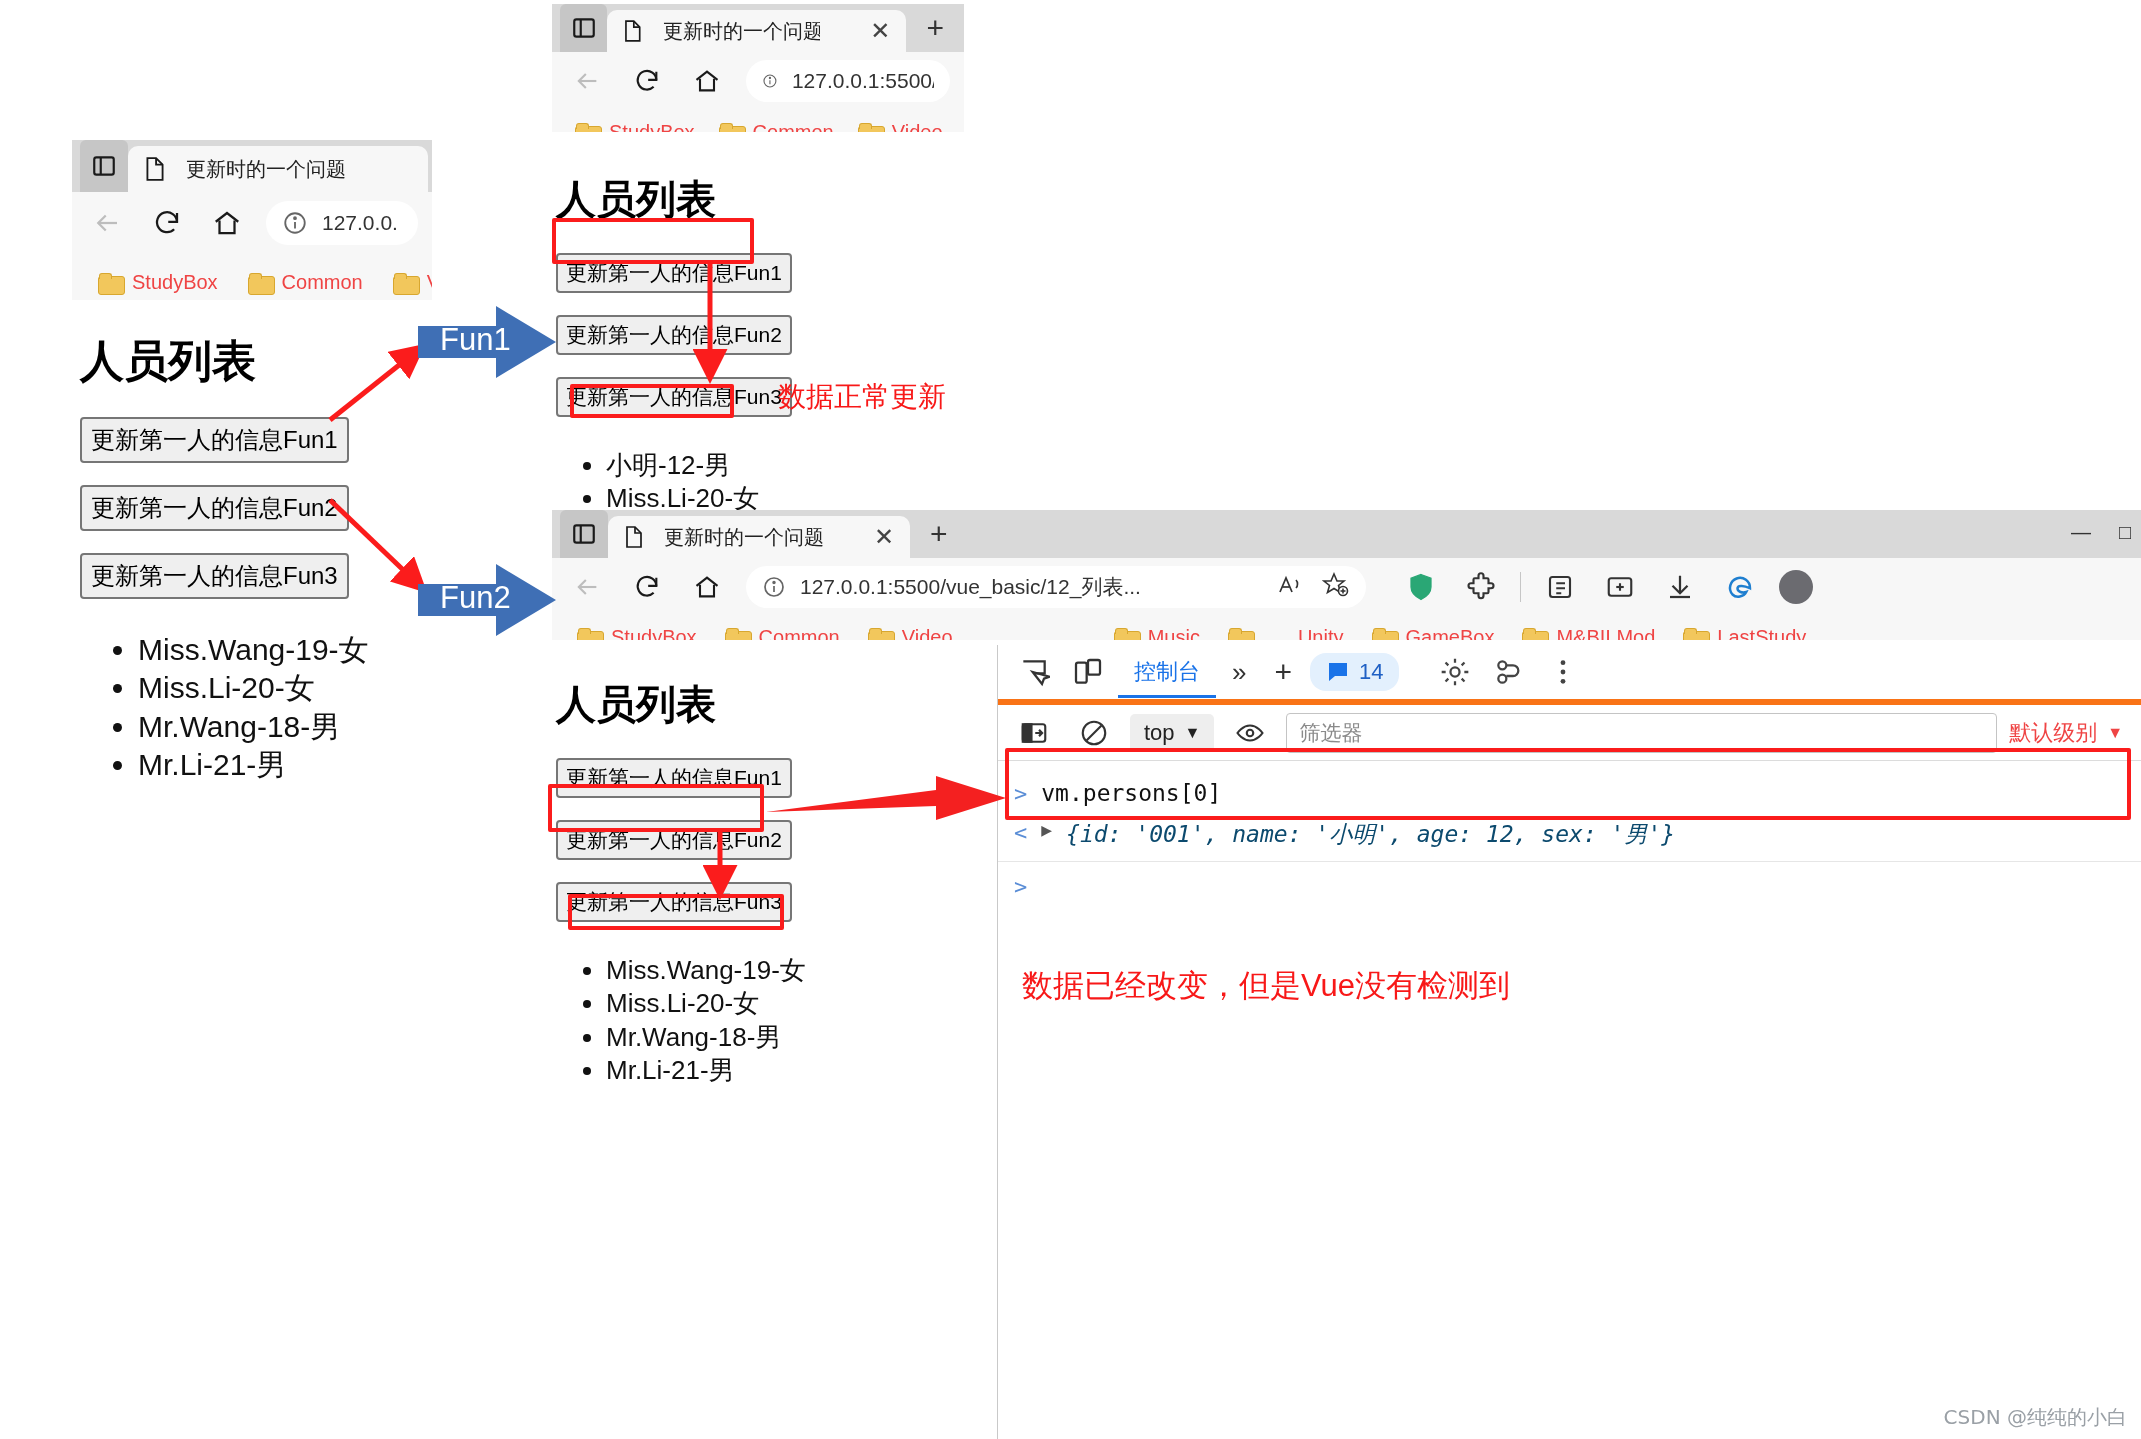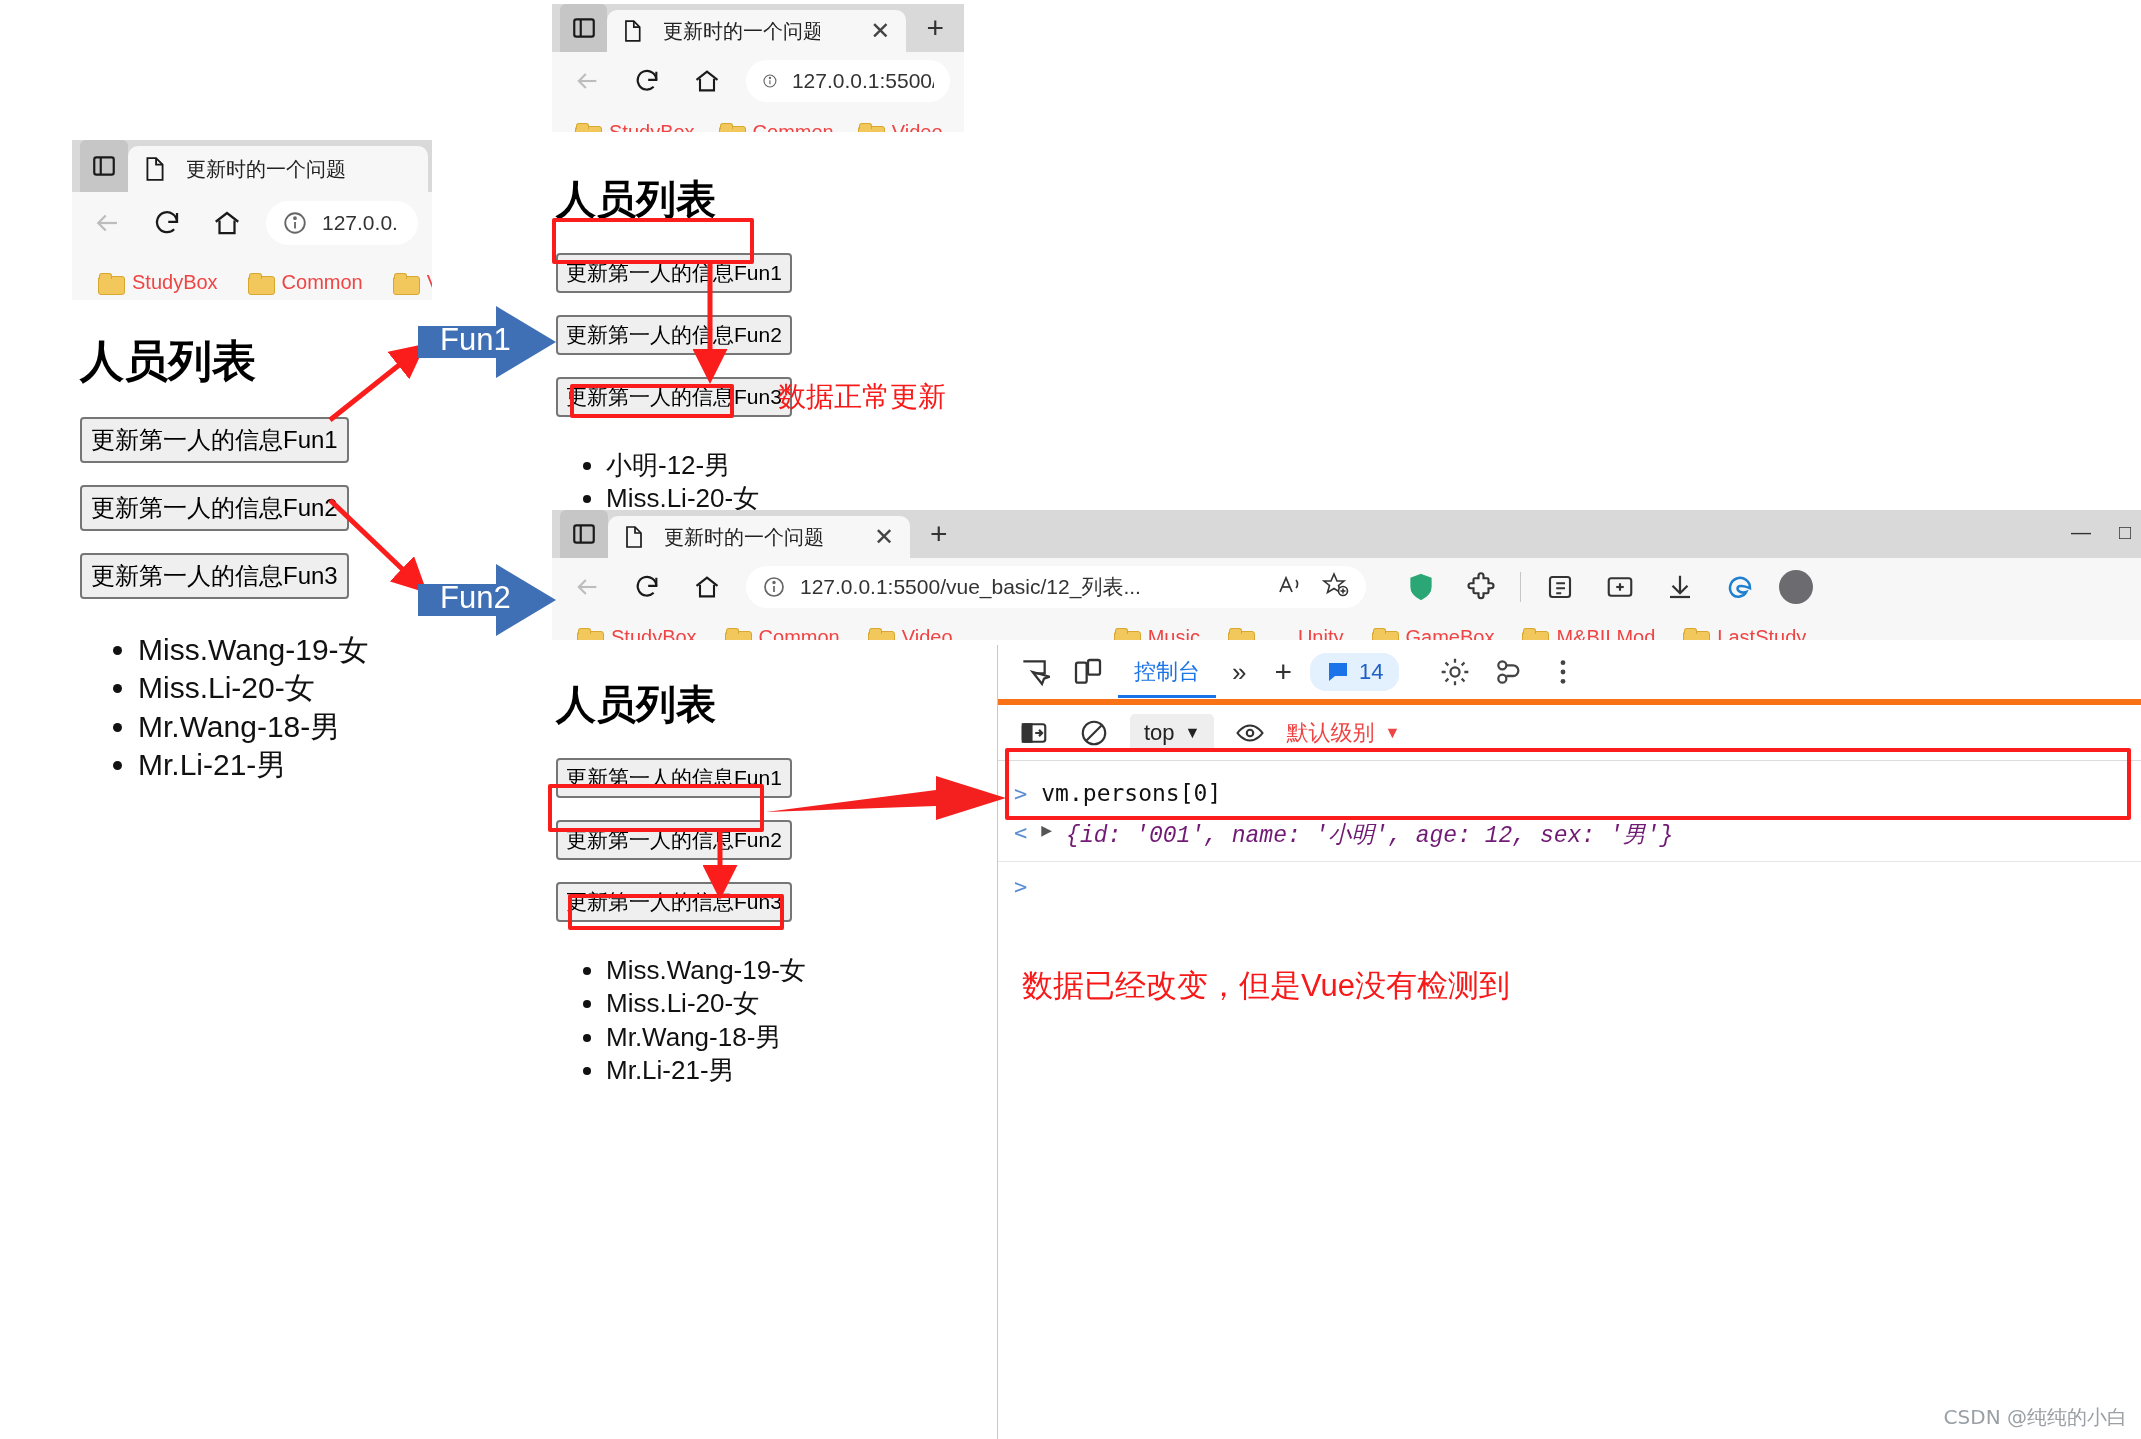--- a/index.html
+++ b/index.html
@@ -160,21 +160,21 @@
   }
   .dt-level { font-size:22px; color:#ef4444; display:flex; align-items:center; gap:10px; padding-right:6px;}
   .dt-console { flex:1; padding:14px 0 0 0; position:relative; }
   .dt-line {
     display:flex; align-items:flex-start; gap:14px;
     padding:5px 16px; font-family:"DejaVu Sans Mono", monospace;
     font-size:23px;
   }
   .dt-chev { color:#5a8dd6; font-size:22px; line-height:1.3;}
   .dt-expr { color:#111; }
-  .dt-result { color:#701a75; font-style:italic;font-family:Liberation Mono, monospace; }
+  .dt-result { color:#0c4a6e; font-style:italic; }
   .dt-tri { color:#555; font-size:18px; }
   .dt-sep { height:1px; background:#e6e6e6; margin:6px 0; }
 
   .watermark {
     position:absolute; right:14px; bottom:8px;
     font-size:20px; color:#9aa0a6;
     font-family:"DejaVu Sans", sans-serif;
   }
   .avatar { width:34px;height:34px;border-radius:50%;background:#6b6b70; }
 </style>
@@ -554,20 +554,23 @@
       <span class="dt-select">
         <span>top</span>
         <span style="font-size:16px;">▼</span>
       </span>
       <span class="dt-ibtn">
         <svg width="30" height="30" viewBox="0 0 24 24" fill="none" stroke="#333" stroke-width="1.7">
           <path d="M2 12s4-6 10-6 10 6 10 6-4 6-10 6-10-6-10-6z"></path>
             <circle cx="12" cy="12" r="2.6"></circle>
         </svg>
       </span>
+      <span class="dt-filter-input">
+        <span>筛选器</span>
+      </span>
       <span class="dt-level">
         <span>默认级别</span>
         <span style="font-size:16px;">▼</span>
       </span>
     </div>
 
     <div class="dt-console">
       <div class="dt-line">
         <span class="dt-chev">&gt;</span>
         <span class="dt-expr">vm.persons[0]</span>

